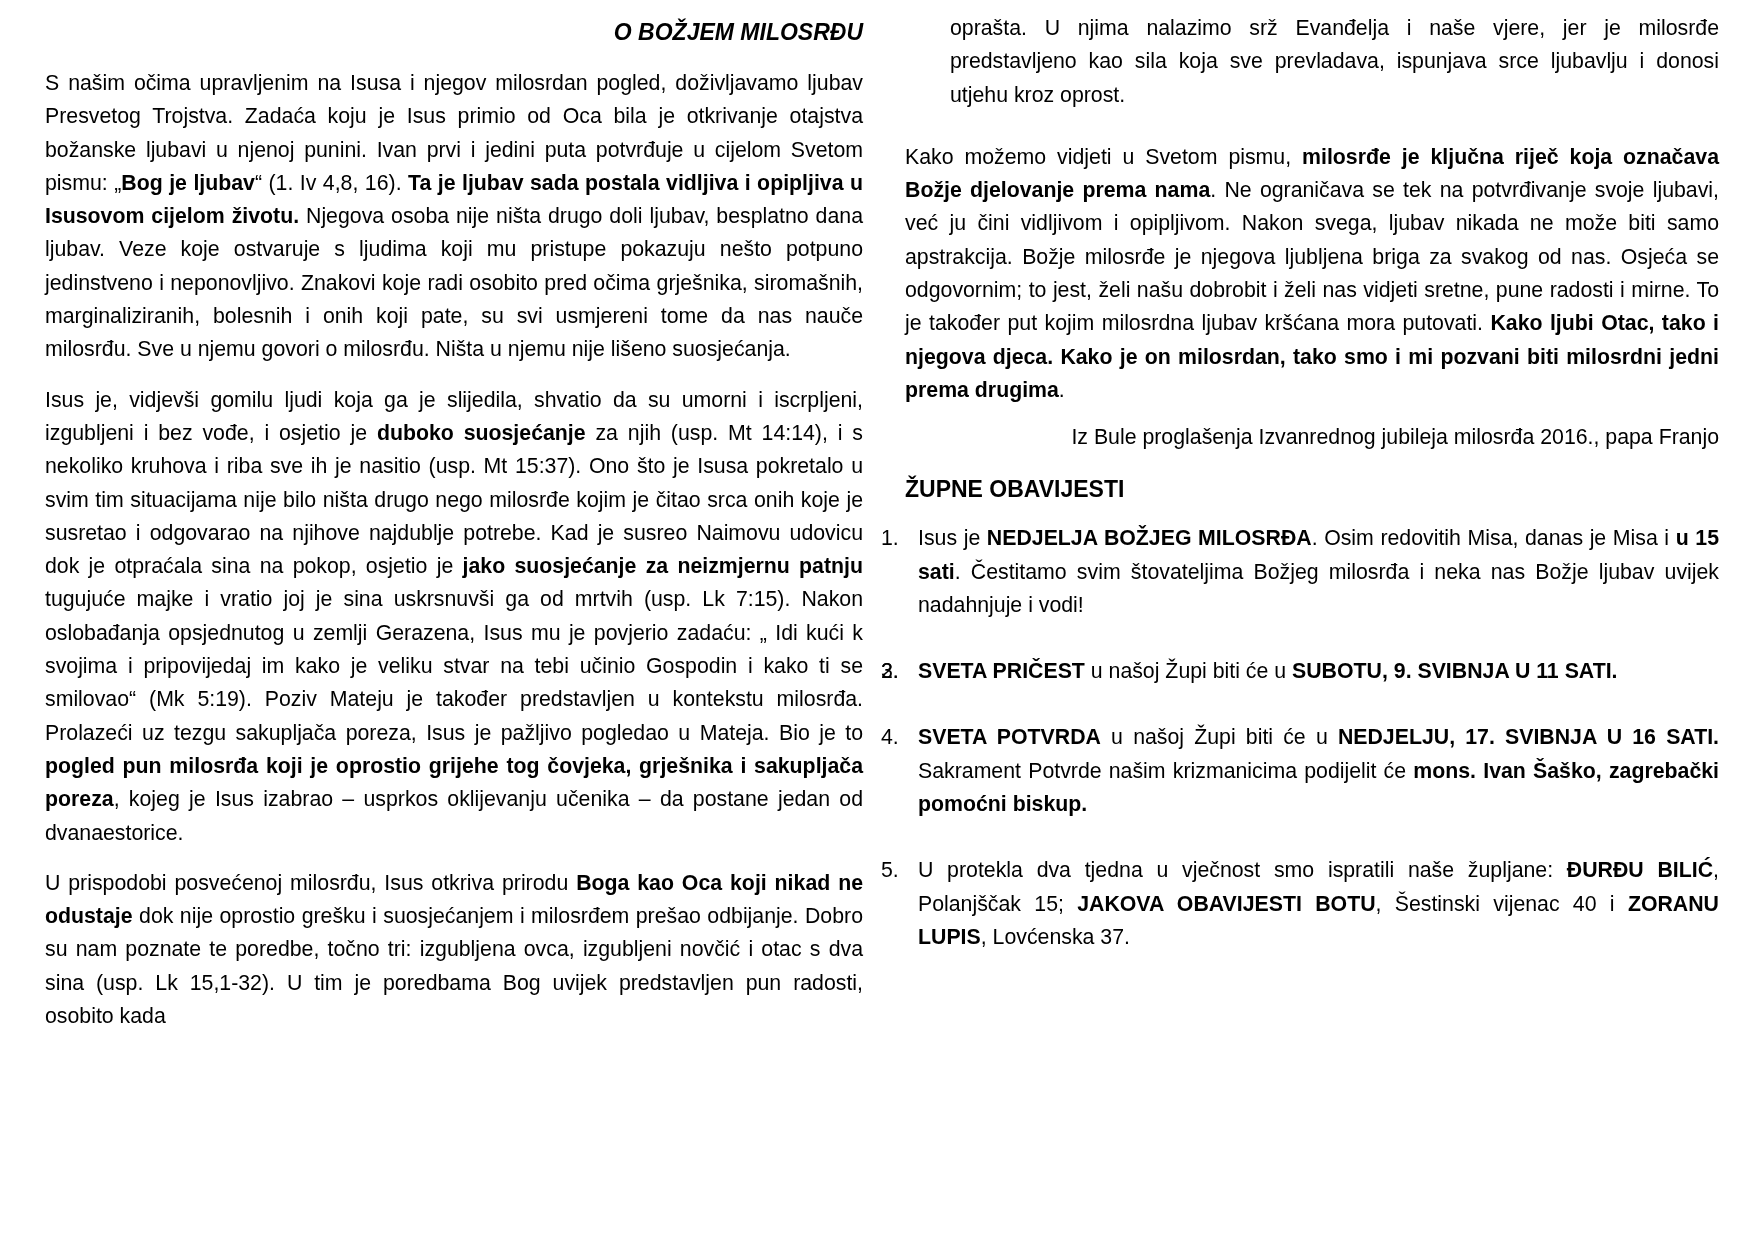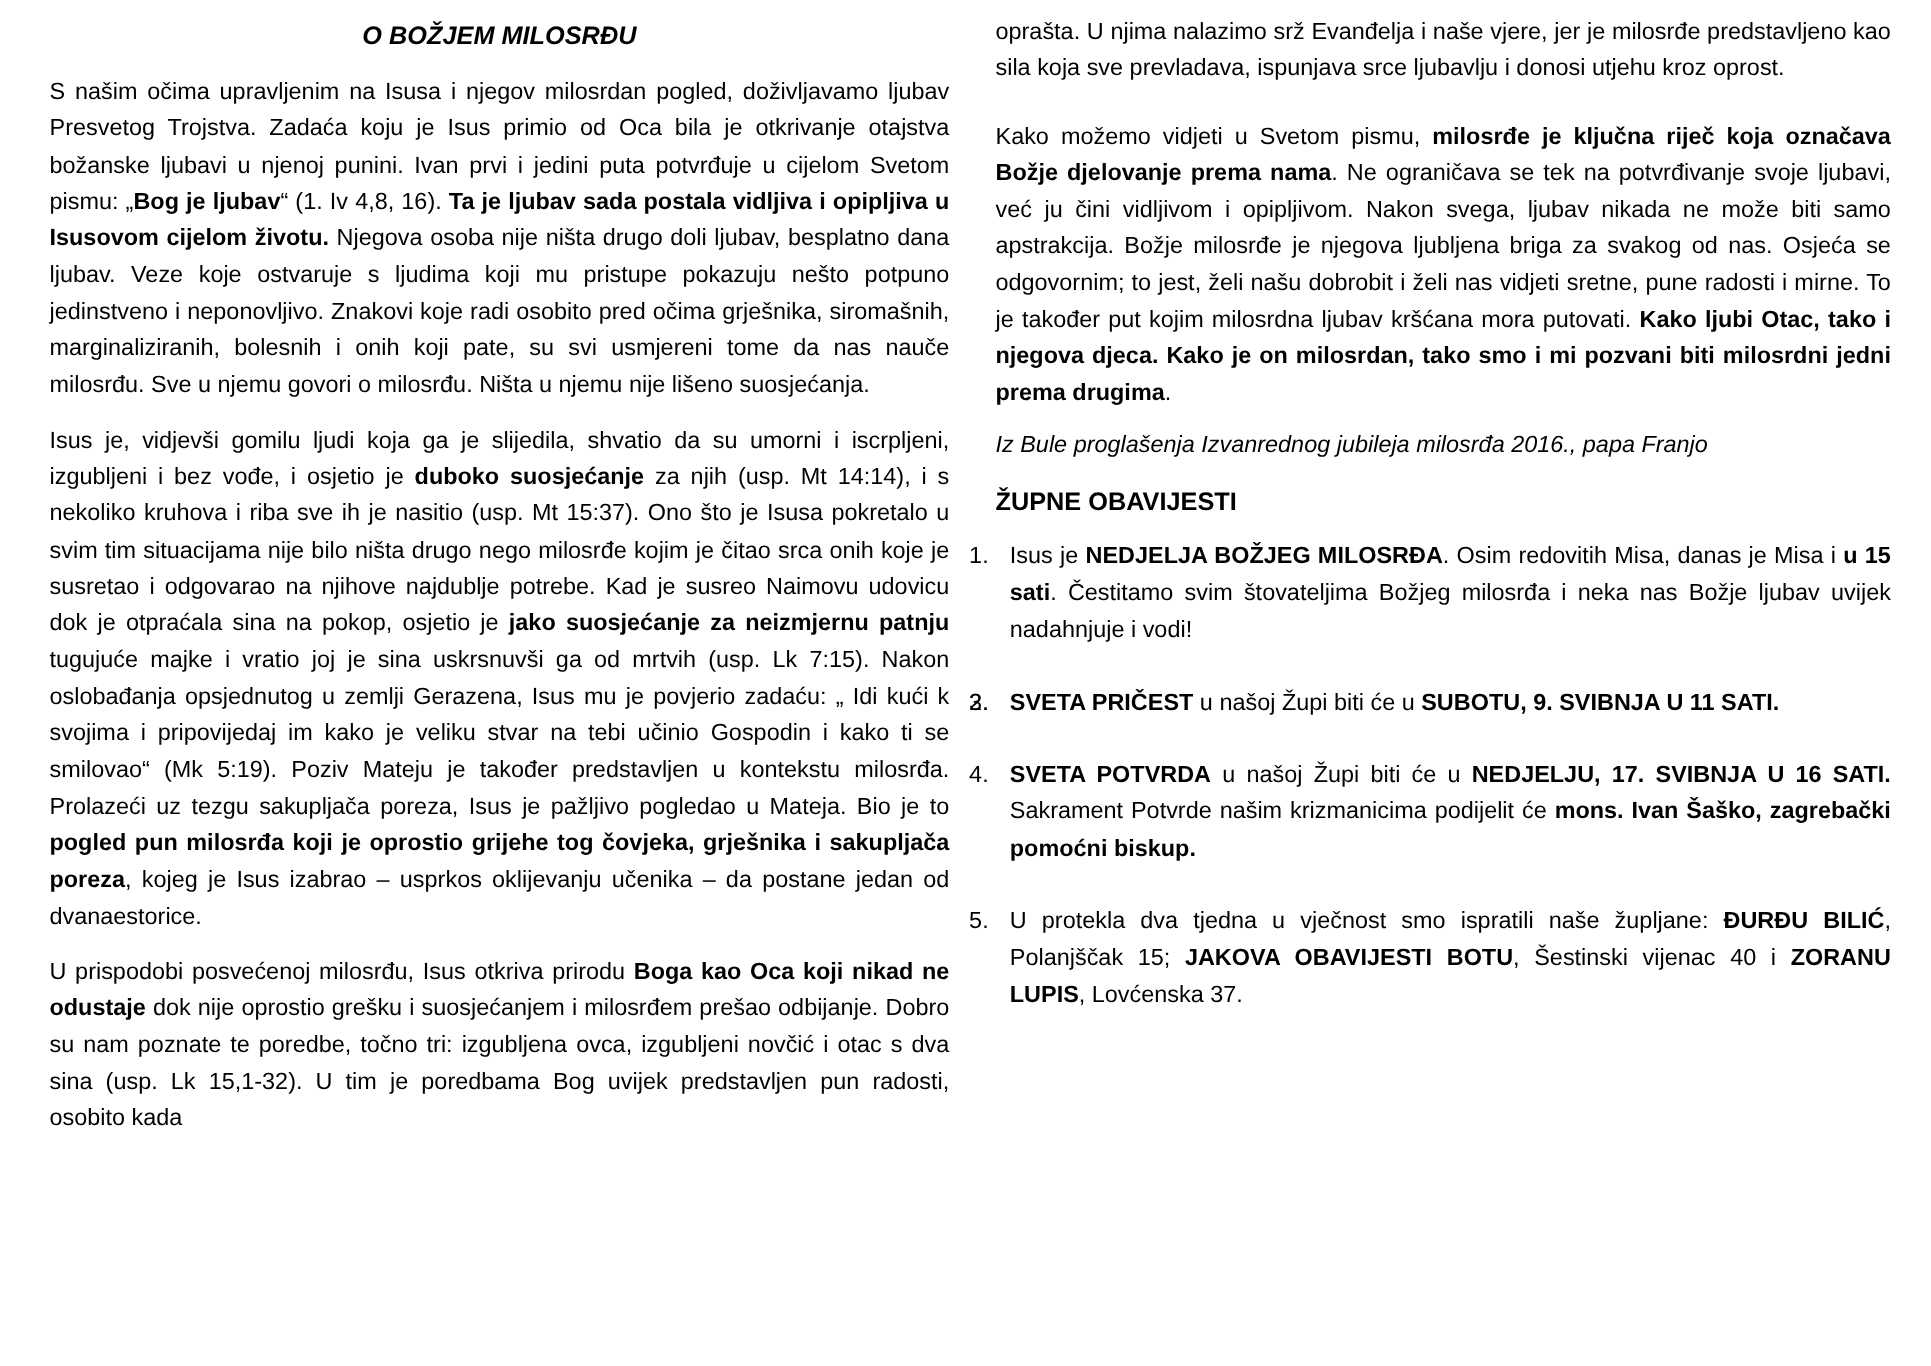--- a/index.html
+++ b/index.html
@@ -4,37 +4,37 @@
 <style>
   html, body { margin: 0; padding: 0; background: #ffffff; }
   body {
     width: 1755px; height: 1242px; overflow: hidden; position: relative;
     font-family: "Liberation Sans", sans-serif; color: #000;
   }
   .col { position: absolute; top: 0; }
   .col-left { left: 45px; width: 818px; }
   .col-right { left: 905px; width: 814px; }
   .title-main {
-    text-align: center; font-weight: bold; font-style: italic;
+    text-align: right; font-weight: bold; font-style: italic;
     font-size: 23px; margin: 17px 0 0 0; line-height: 30px;
   }
   .title-sec {
     text-align: left; font-weight: bold; font-size: 23px;
     margin: 0; line-height: 30px;
   }
   p.par {
     font-size: 21.3px; line-height: 33.3px; text-align: justify;
     margin: 0;
   }
   .col-left p.par.first { margin-top: 20px; }
   .col-left p.par + p.par { margin-top: 17px; }
-  .col-right p.par.cont { margin-top: 12px; }
+  .col-right p.par.cont { margin-top: 12px; margin-left: 45px; }
   .col-right p.par.p2 { margin-top: 29px; }
   .quote {
-    font-style: italic; font-size: 21.3px;
+    text-align: right; font-size: 21.3px;
     line-height: 33px; margin-top: 14px;
   }
   .col-right .title-sec { margin-top: 20px; }
   ol.notices { list-style: none; margin: 18px 0 0 0; padding: 0; }
   ol.notices li {
     position: relative; padding-left: 15px; margin-left: -2px;
     font-size: 21.3px; line-height: 33.3px; text-align: justify;
   }
   ol.notices li .num {
     position: absolute; left: -22px; top: 0;

